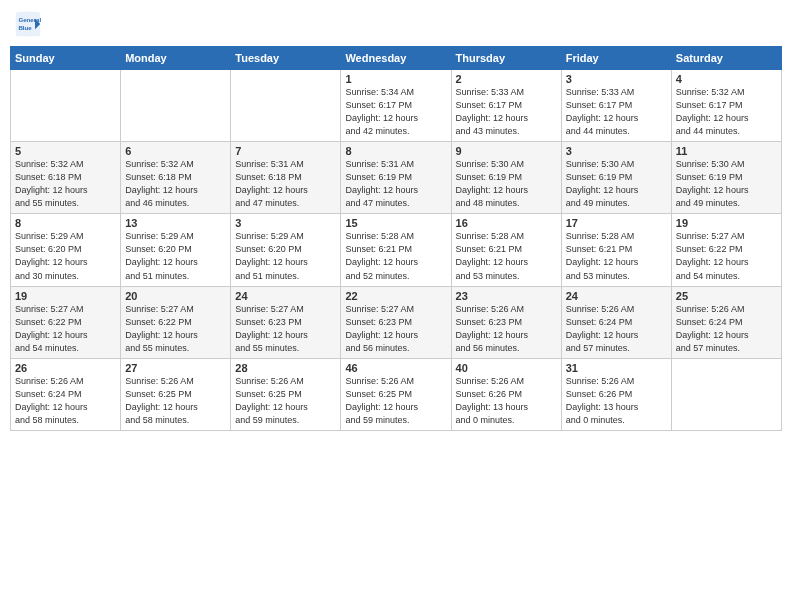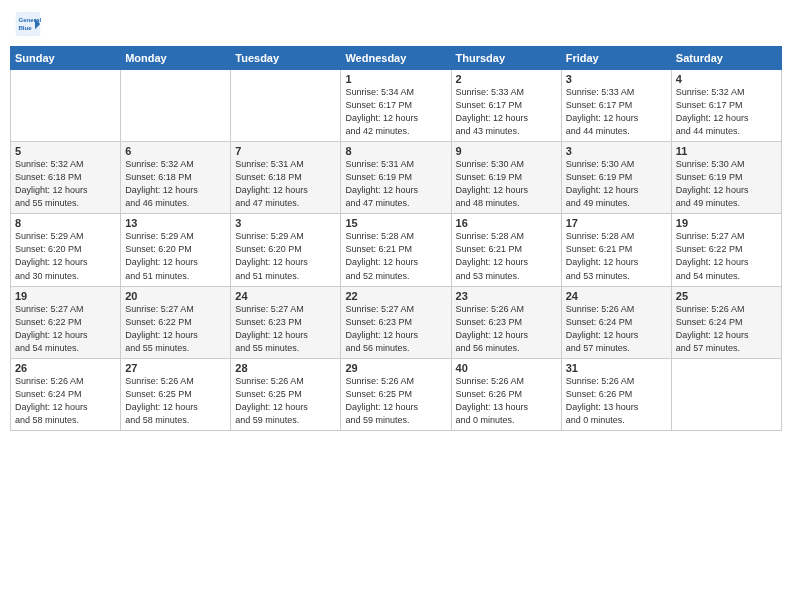--- a/index.html
+++ b/index.html
@@ -257,21 +257,21 @@
             </td>
             <td>
               <span class="day-num">27</span>
               <div class="day-info"><span>Sunrise: 5:26 AM</span><br><span>Sunset: 6:25 PM</span><br><span>Daylight: 12 hours</span><br><span>and 58 minutes.</span></div>
             </td>
             <td>
               <span class="day-num">28</span>
               <div class="day-info"><span>Sunrise: 5:26 AM</span><br><span>Sunset: 6:25 PM</span><br><span>Daylight: 12 hours</span><br><span>and 59 minutes.</span></div>
             </td>
             <td>
-              <span class="day-num">29</span>
+              <span class="day-num">46</span>
               <div class="day-info"><span>Sunrise: 5:26 AM</span><br><span>Sunset: 6:25 PM</span><br><span>Daylight: 12 hours</span><br><span>and 59 minutes.</span></div>
             </td>
             <td>
               <span class="day-num">40</span>
               <div class="day-info"><span>Sunrise: 5:26 AM</span><br><span>Sunset: 6:26 PM</span><br><span>Daylight: 13 hours</span><br><span>and 0 minutes.</span></div>
             </td>
             <td>
               <span class="day-num">31</span>
               <div class="day-info"><span>Sunrise: 5:26 AM</span><br><span>Sunset: 6:26 PM</span><br><span>Daylight: 13 hours</span><br><span>and 0 minutes.</span></div>
             </td>

